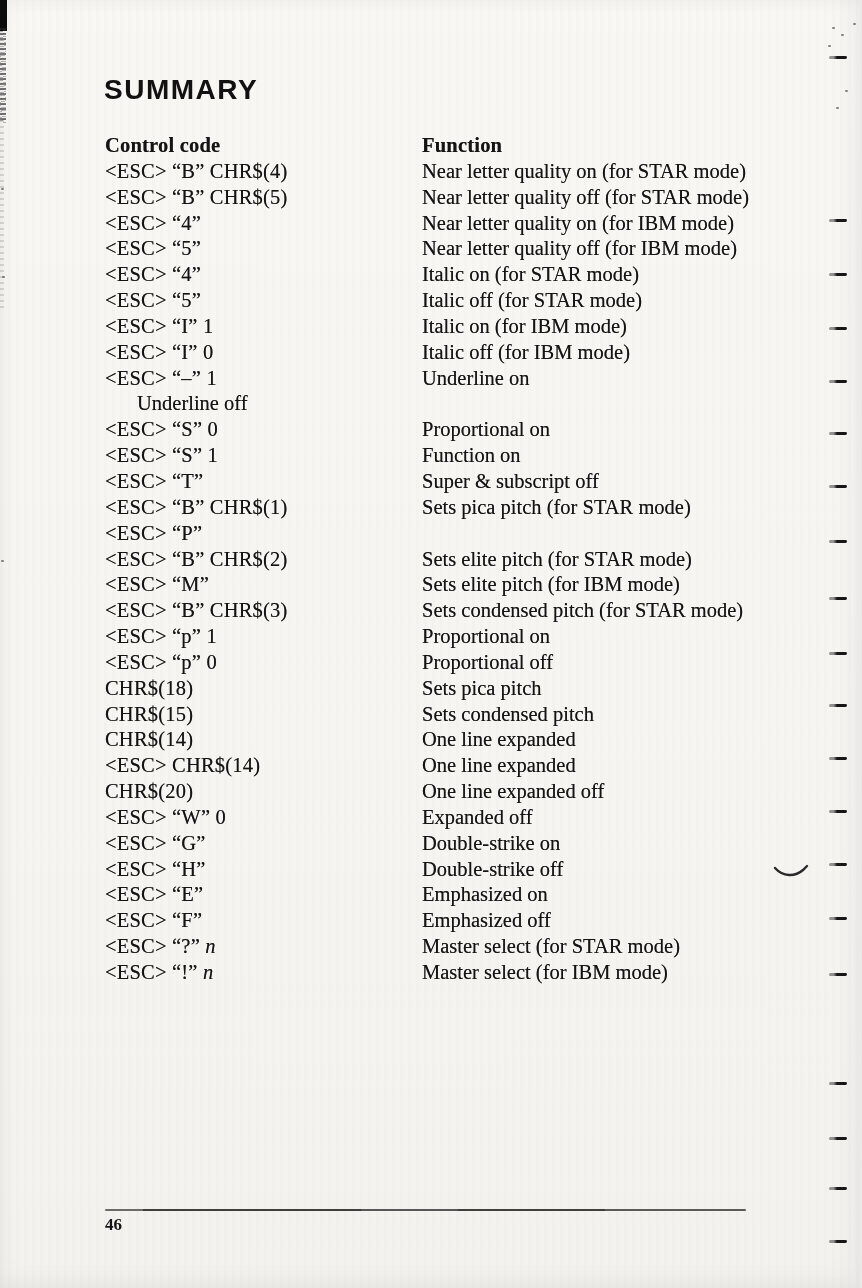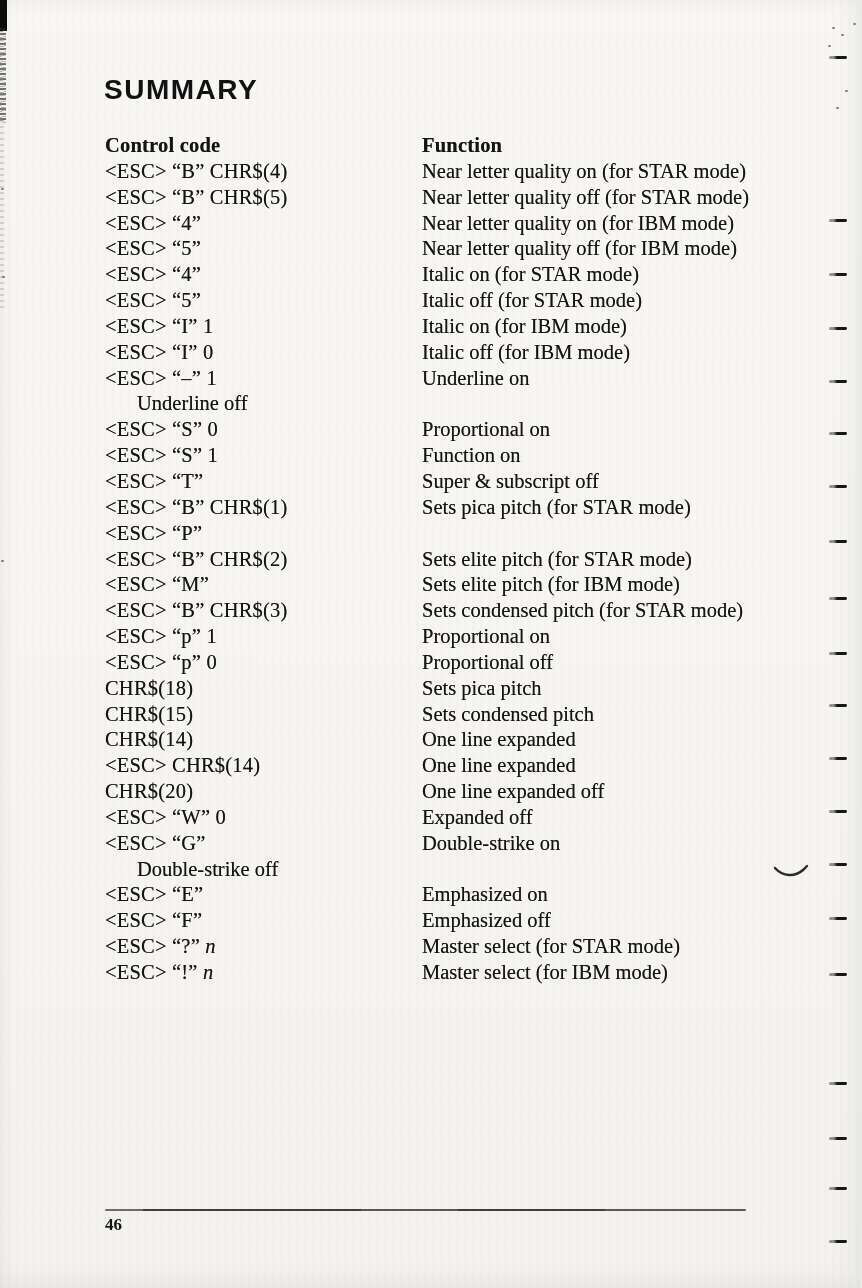--- a/index.html
+++ b/index.html
@@ -183,20 +183,21 @@
         </div>
         <div class="trow">
           <span class="c1">&lt;ESC&gt; “W” 0</span>
           <span class="c2">Expanded off</span>
         </div>
         <div class="trow">
           <span class="c1">&lt;ESC&gt; “G”</span>
           <span class="c2">Double-strike on</span>
         </div>
         <div class="trow">
+          <span class="c1">&lt;ESC&gt; “H”</span>
           <span class="c2">Double-strike off</span>
         </div>
         <div class="trow">
           <span class="c1">&lt;ESC&gt; “E”</span>
           <span class="c2">Emphasized on</span>
         </div>
         <div class="trow">
           <span class="c1">&lt;ESC&gt; “F”</span>
           <span class="c2">Emphasized off</span>
         </div>

